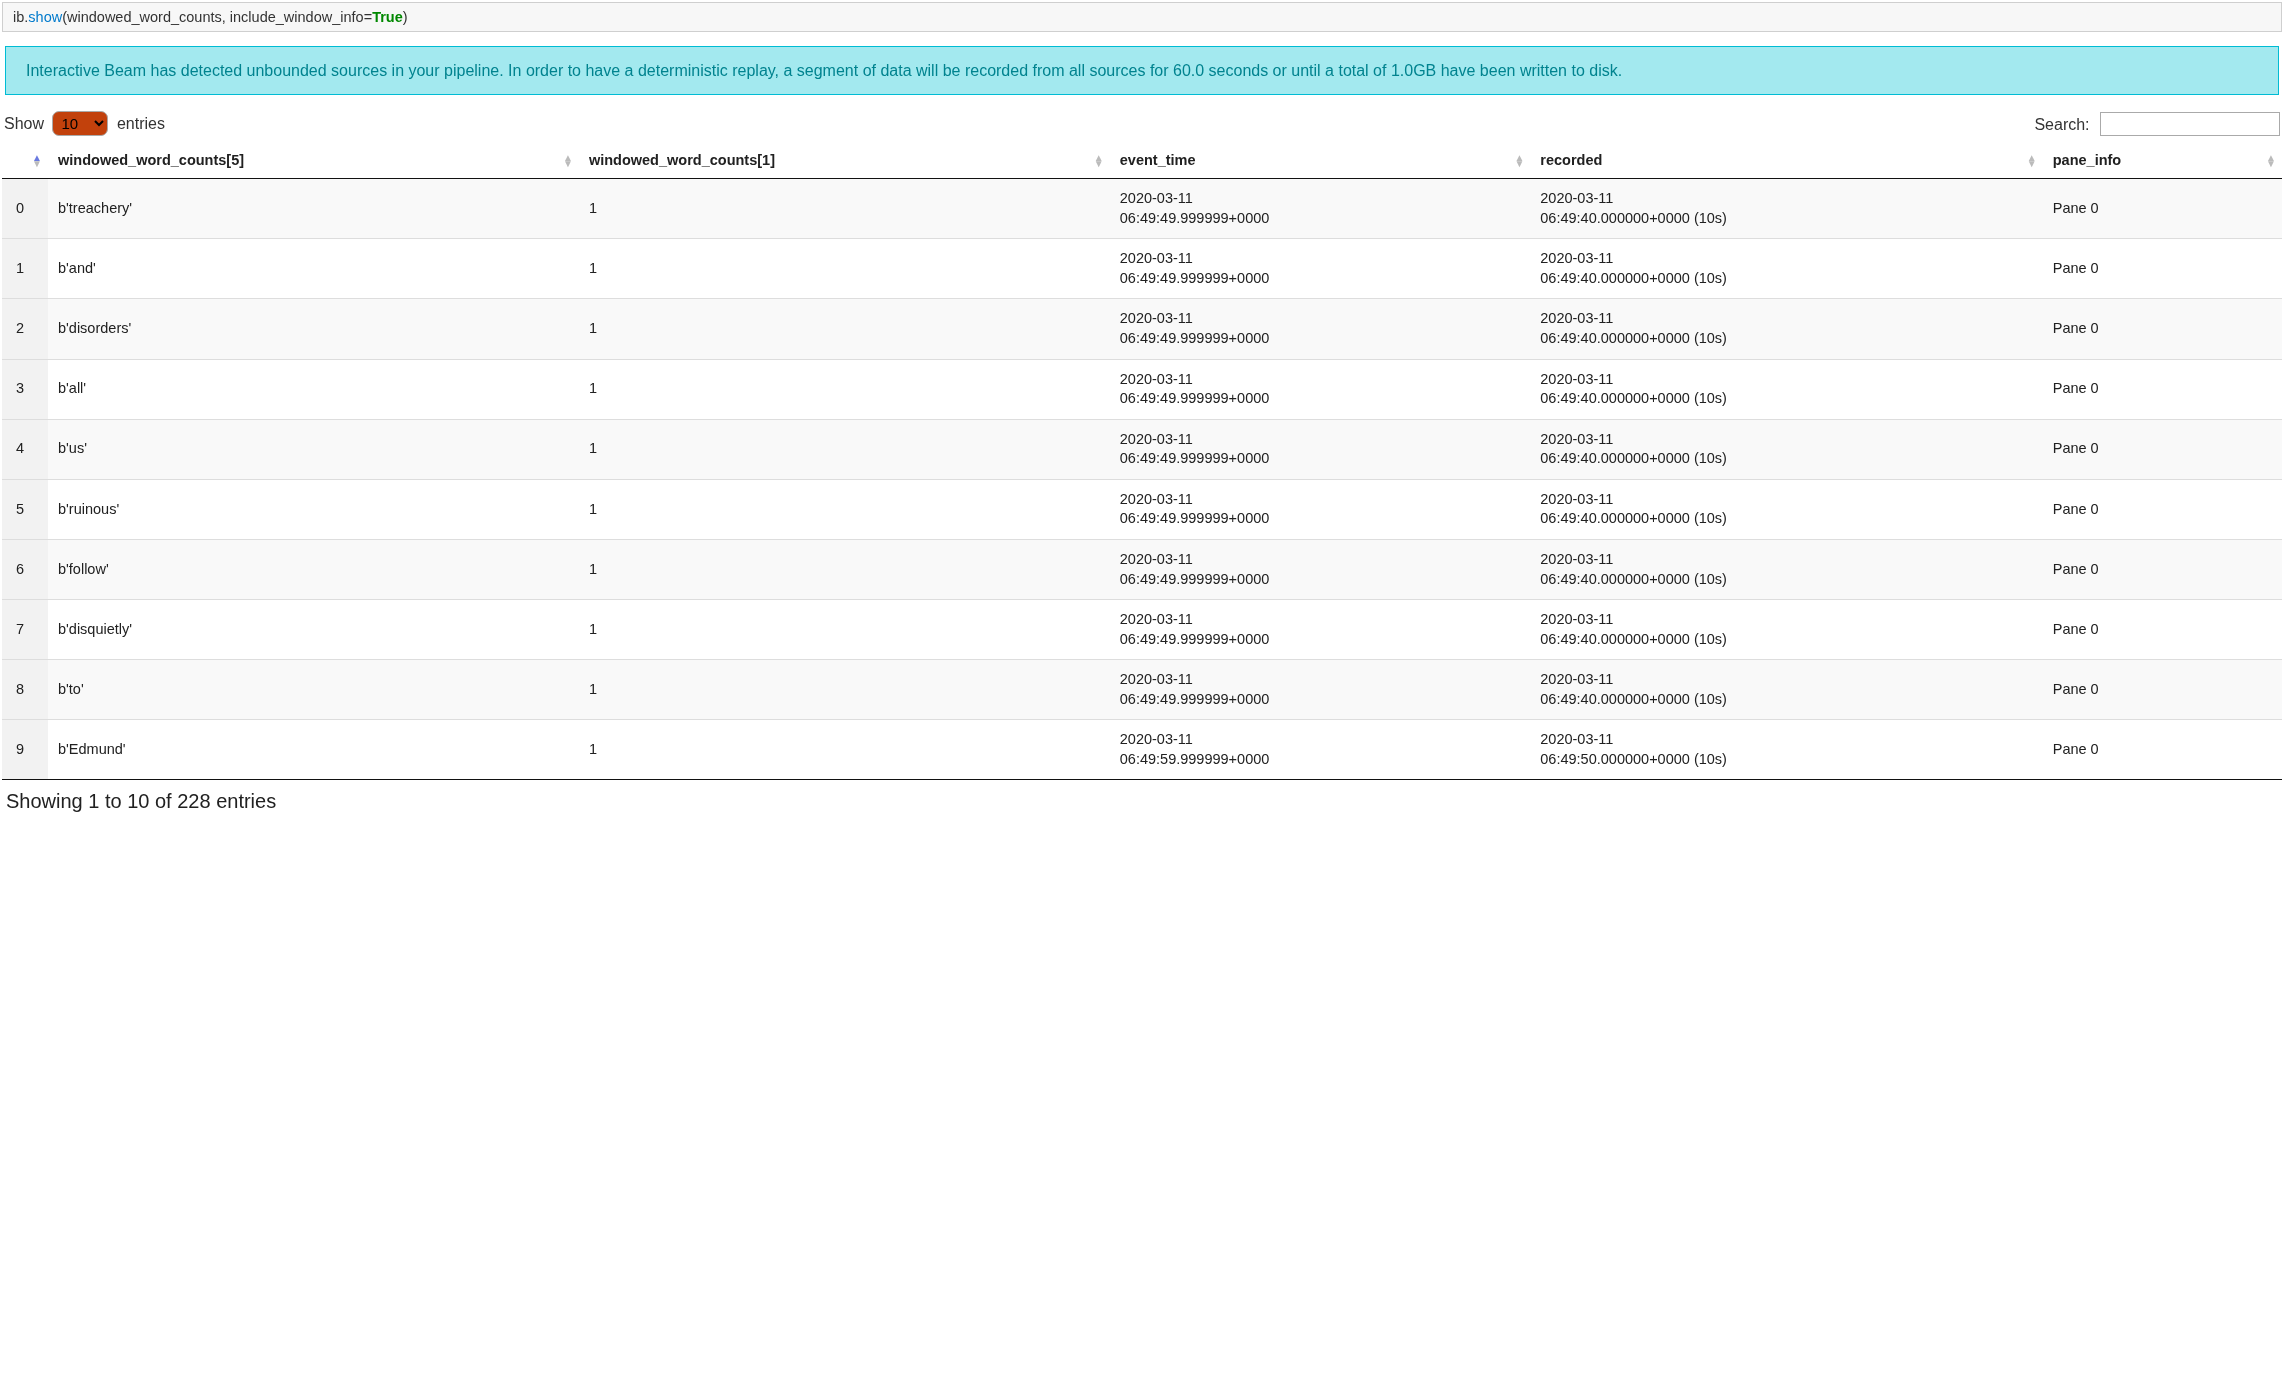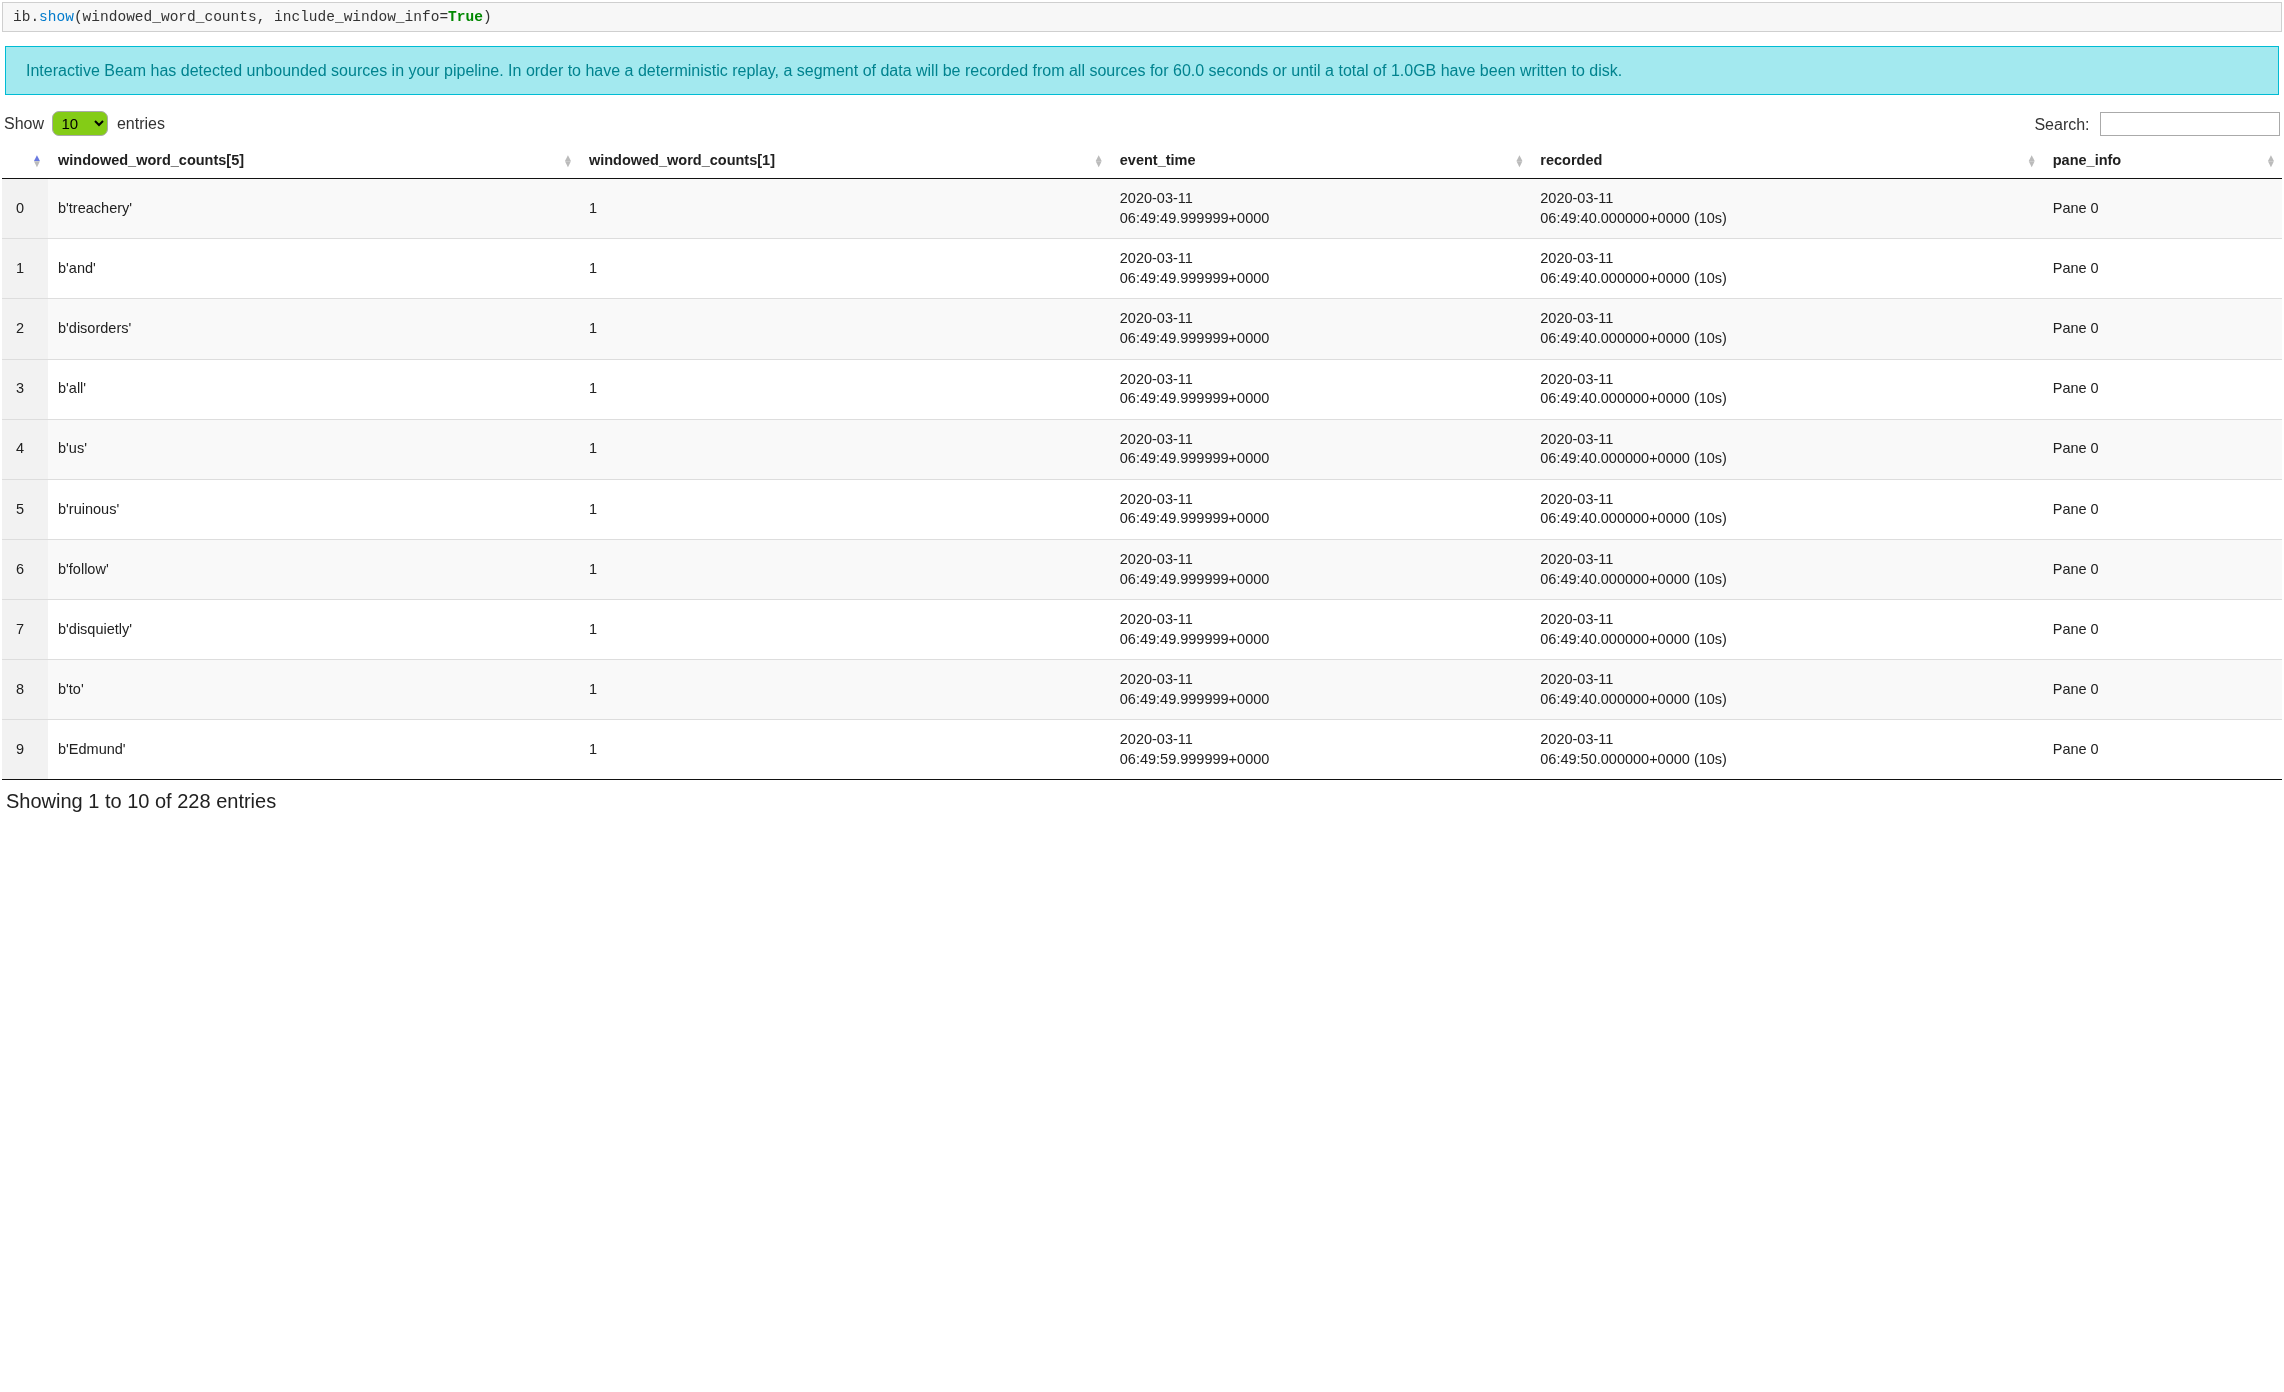--- a/index.html
+++ b/index.html
@@ -7,21 +7,21 @@
       font-family: -apple-system, BlinkMacSystemFont, "Segoe UI", Helvetica, Arial, sans-serif;
       font-size: 14px;
       color: #212121;
       background: #fff;
       padding: 2px;
     }
     .code-cell {
       background: #f7f7f7;
       border: 1px solid #cfcfcf;
       padding: 6px 10px;
-      font-family: Liberation Mono, monospace;
+      font-family: Liberation Sans, sans-serif;
       font-size: 14.5px;
       white-space: pre;
       margin-bottom: 14px;
     }
     .code-cell .nm { color: #333; }
     .code-cell .call { color: #007acc; }
     .code-cell .kw { color: #008800; font-weight: bold; }
     .info-banner {
       border: 1px solid #00bcd4;
       background: #a3e9ef;
@@ -38,21 +38,21 @@
       padding: 2px 2px 6px 2px;
       font-size: 16px;
       color: #333;
     }
     .dt-length select {
       font-size: 15px;
       padding: 2px 4px;
       margin: 0 4px;
       border: 1px solid #aaa;
       border-radius: 7px;
-      background: #84cc16;
+      background: #c2410c;
     }
     .dt-search input {
       border: 1px solid #aaa;
       padding: 3px 6px;
       margin-left: 6px;
       font-size: 15px;
       width: 180px;
       height: 24px;
     }
     table.dataTable {

